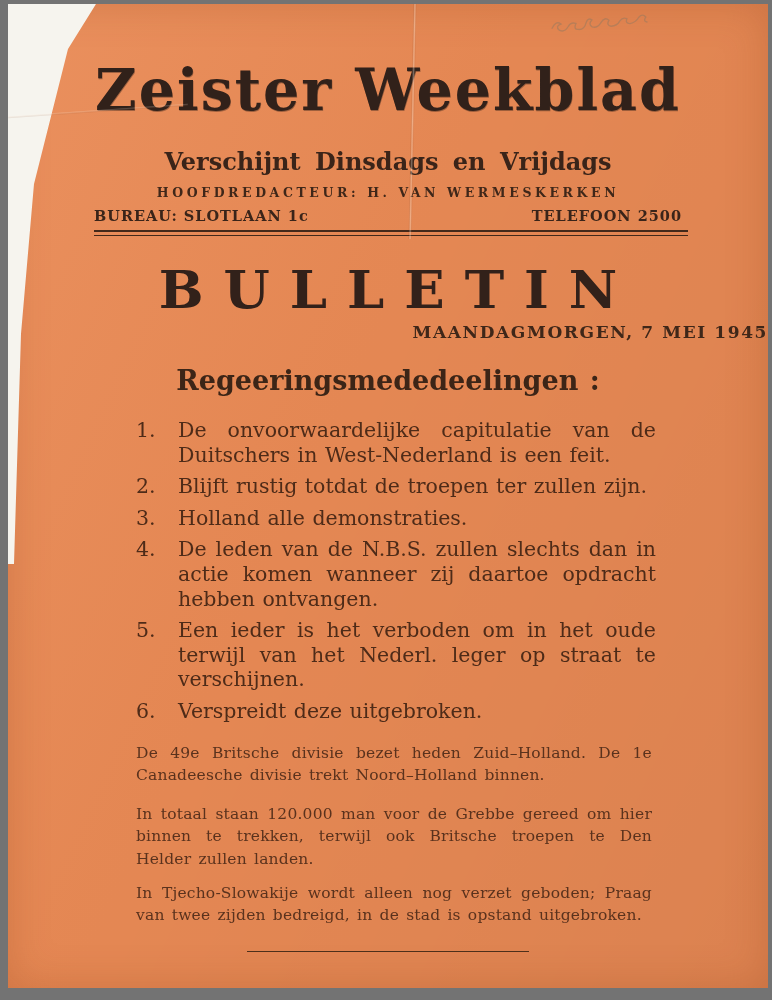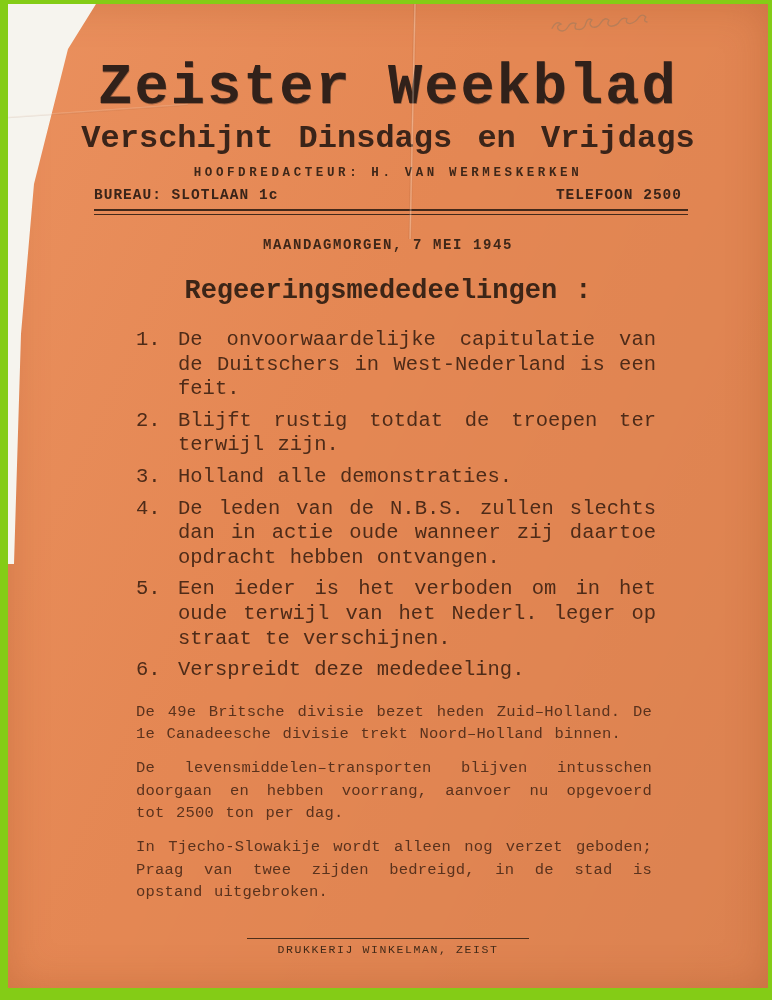--- a/index.html
+++ b/index.html
@@ -6,22 +6,21 @@
   html, body { width: 772px; height: 1000px; }
   body {
     background: #0e0d0c;
     font-family: "DejaVu Serif", "Liberation Serif", serif;
     position: relative;
     overflow: hidden;
   }
   .scan-frame {
     position: absolute;
     inset: 0;
-    background: #84cc16;
-    font-family: Liberation Mono, monospace;
+    background: #737373;
   }
   .paper {
     position: absolute;
     left: 8px; top: 4px; right: 4px; bottom: 12px;
     background:
       linear-gradient(115deg, rgba(255,255,255,0.05) 0%, rgba(0,0,0,0.02) 40%, rgba(0,0,0,0.06) 100%),
       #e98a55;
     box-shadow: inset 0 0 40px rgba(140,60,20,0.25);
     overflow: hidden;
   }
@@ -59,23 +58,23 @@
 
   .masthead { text-align: center; margin-top: 52px; }
   .masthead-title {
     font-size: 57px;
     font-weight: 700;
     letter-spacing: 2px;
     color: #31211a;
     text-shadow: 0.5px 0.5px 0 rgba(49,33,26,0.4);
   }
   .masthead-subtitle {
-    font-size: 32px;
-    font-weight: 700;
-    margin-top: 0;
+    font-size: 24px;
+    font-weight: 700;
+    margin-top: 24px;
     color: #3a2419;
     word-spacing: 6px;
   }
   .masthead-editor {
     font-size: 12.5px;
     font-weight: 700;
     letter-spacing: 3.6px;
     margin-top: 9px;
     color: #3f2719;
   }
@@ -99,25 +98,26 @@
 
   .bulletin-block { text-align: center; margin-top: 22px; }
   .bulletin-title {
     font-size: 53px;
     font-weight: 700;
     letter-spacing: 20px;
     margin-left: 20px; 
     color: #32211a;
   }
   .bulletin-date {
-    font-size: 14px;
+    font-size: 17px;
     font-weight: 700;
     letter-spacing: 1.6px;
     margin-top: 2px;
     color: #3f2719;
+    text-align: right;
   }
   .section-heading {
     text-align: center;
     font-size: 27px;
     font-weight: 700;
     margin-top: 23px;
     color: #3c2517;
     word-spacing: 2px;
   }
 
@@ -193,57 +193,57 @@
       <div class="masthead-subtitle">Verschijnt Dinsdags en Vrijdags</div>
       <div class="masthead-editor">HOOFDREDACTEUR: H. VAN WERMESKERKEN</div>
       <div class="masthead-meta">
         <span>BUREAU: SLOTLAAN 1c</span>
         <span>TELEFOON 2500</span>
       </div>
       <div class="double-rule"></div>
     </div>
 
     <div class="bulletin-block">
+      <div class="bulletin-title">BULLETIN</div>
       <div class="bulletin-date">MAANDAGMORGEN, 7 MEI 1945</div>
       <div class="section-heading">Regeeringsmededeelingen :</div>
     </div>
 
     <div class="announcement-list">
       <div class="announcement">
         <span class="announcement-number">1.</span>
         <span class="announcement-text">De onvoorwaardelijke capitulatie van de Duitschers in West-Nederland is een feit.</span>
       </div>
       <div class="announcement">
         <span class="announcement-number">2.</span>
-        <span class="announcement-text">Blijft rustig totdat de troepen ter terwijl zijn.</span>
+        <span class="announcement-text">Blijft rustig totdat de troepen ter zullen zijn.</span>
       </div>
       <div class="announcement">
         <span class="announcement-number">3.</span>
         <span class="announcement-text">Holland alle demonstraties.</span>
       </div>
       <div class="announcement">
         <span class="announcement-number">4.</span>
-        <span class="announcement-text">De leden van de N.B.S. zullen slechts dan in actie oude wanneer zij daartoe opdracht hebben ontvangen.</span>
+        <span class="announcement-text">De leden van de N.B.S. zullen slechts dan in actie komen wanneer zij daartoe opdracht hebben ontvangen.</span>
       </div>
       <div class="announcement">
         <span class="announcement-number">5.</span>
         <span class="announcement-text">Een ieder is het verboden om in het oude terwijl van het Nederl. leger op straat te verschijnen.</span>
       </div>
       <div class="announcement">
         <span class="announcement-number">6.</span>
-        <span class="announcement-text">Verspreidt deze mededeeling.</span>
+        <span class="announcement-text">Verspreidt deze uitgebroken.</span>
       </div>
     </div>
 
     <div class="news-block">
       <p class="news-paragraph">De 49e Britsche divisie bezet heden Zuid–Holland. De 1e Canadeesche divisie trekt Noord–Holland binnen.</p>
-      <p class="news-paragraph gap">De levensmiddelen–transporten blijven intusschen doorgaan en hebben voorrang, aanvoer nu opgevoerd tot 2500 ton per dag.</p>
+      <p class="news-paragraph">In totaal staan 120.000 man voor de Grebbe gereed om hier binnen te trekken, terwijl ook Britsche troepen te Den Helder zullen landen.</p>
       <p class="news-paragraph gap">In Tjecho-Slowakije wordt alleen nog verzet geboden; Praag van twee zijden bedreigd, in de stad is opstand uitgebroken.</p>
 
     </div>
 
     <div class="footer">
       <div class="footer-rule"></div>
-      <div class="footer-text">DRUKKERIJ WINKELMAN, ZEIST</div>
     </div>
 
   </div>
 </div>
 
 </body></html>

